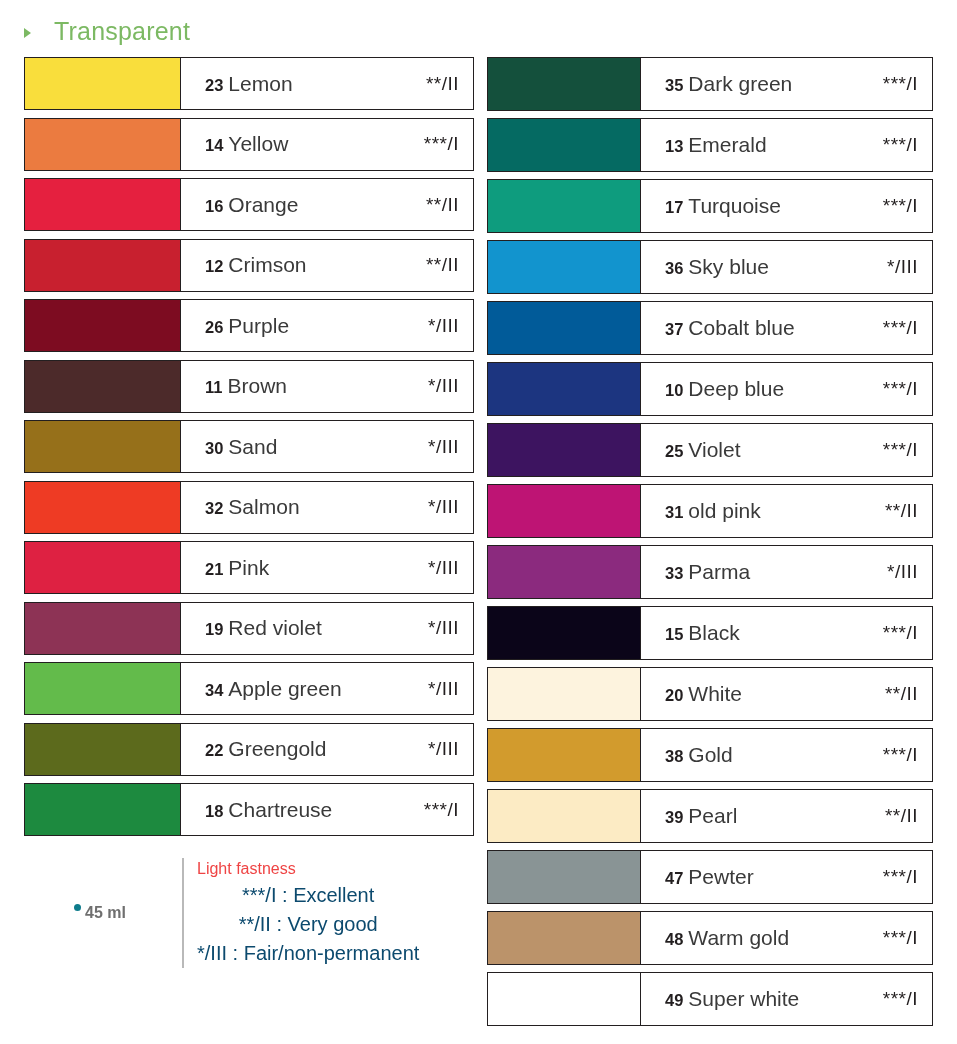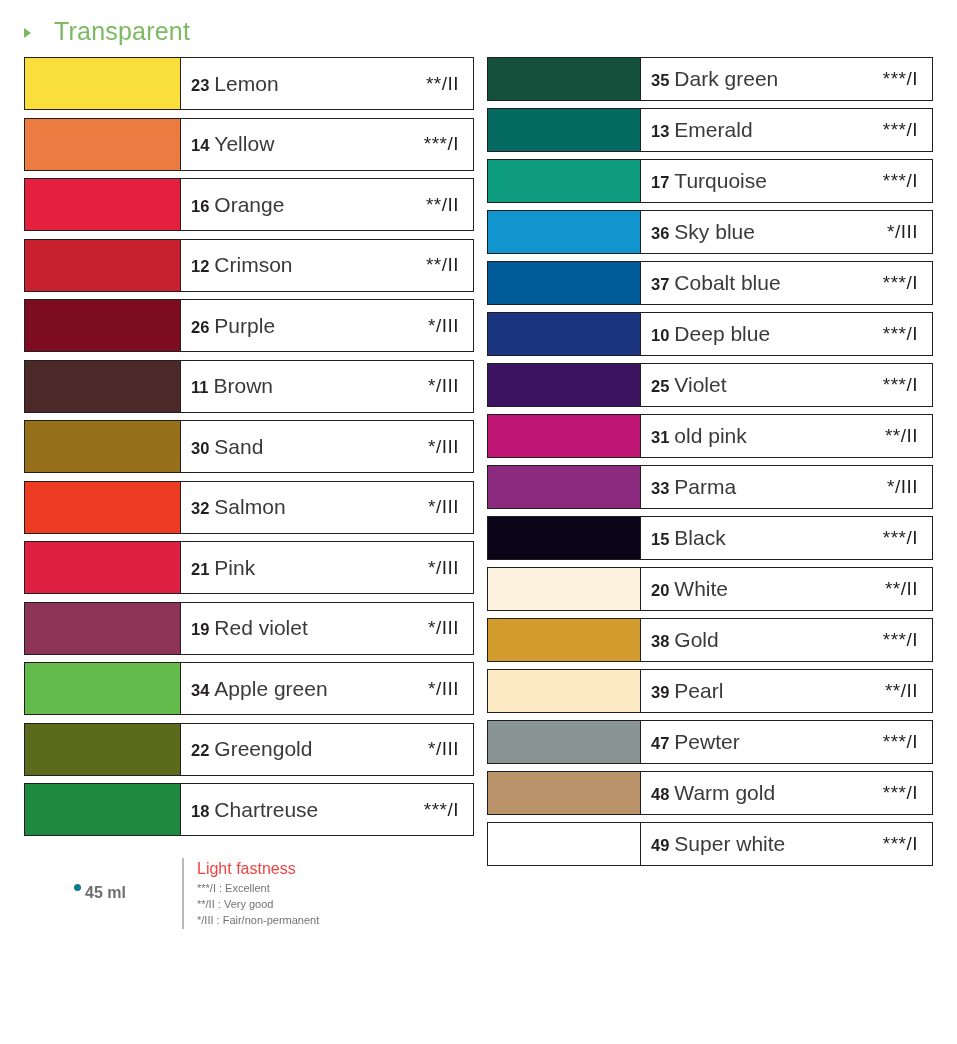--- a/index.html
+++ b/index.html
@@ -50,36 +50,36 @@
   .color-row {
     display: flex;
     align-items: stretch;
     border: 1.3px solid #231f20;
     box-sizing: border-box;
     height: 53px;
     margin-bottom: 7.5px;
     background: #fff;
   }
   #table-left .color-row  { height: 53px; margin-bottom: 7.5px; }
-  #table-right .color-row { height: 44px; margin-bottom: 7px; }
+  #table-right .color-row { height: 54px; margin-bottom: 7px; }
 
   .swatch {
     flex: 0 0 auto;
     width: 155px;
     align-self: stretch;
     border-right: 1.3px solid #231f20;
   }
   #table-right .swatch { width: 152px; }
 
   .row-body {
     flex: 1 1 auto;
     display: flex;
     align-items: center;
     justify-content: space-between;
-    padding: 0 14px 0 10px;
+    padding: 0 14px 0 24px;
     min-width: 0;
   }
   .row-label {
     display: flex;
     align-items: baseline;
     gap: 5px;
     white-space: nowrap;
   }
   .row-num {
     font-size: 16.5px;
@@ -132,24 +132,25 @@
     padding-left: 13px;
     margin-left: 6px;
   }
   #legend-title {
     font-size: 16px;
     font-weight: normal;
     color: #ef4444;
     line-height: 1.43;
   }
   .legend-line {
-    font-size: 11px;
-    color: #737373;
+    font-size: 20px;
+    color: #0c4a6e;
     line-height: 1.45;
     white-space: nowrap;
+    text-align: center;
   }
 </style>
 </head>
 <body>
 
 <div id="section-header">
   <span class="arrow"></span>
   <span class="title">Transparent</span>
 </div>
 

